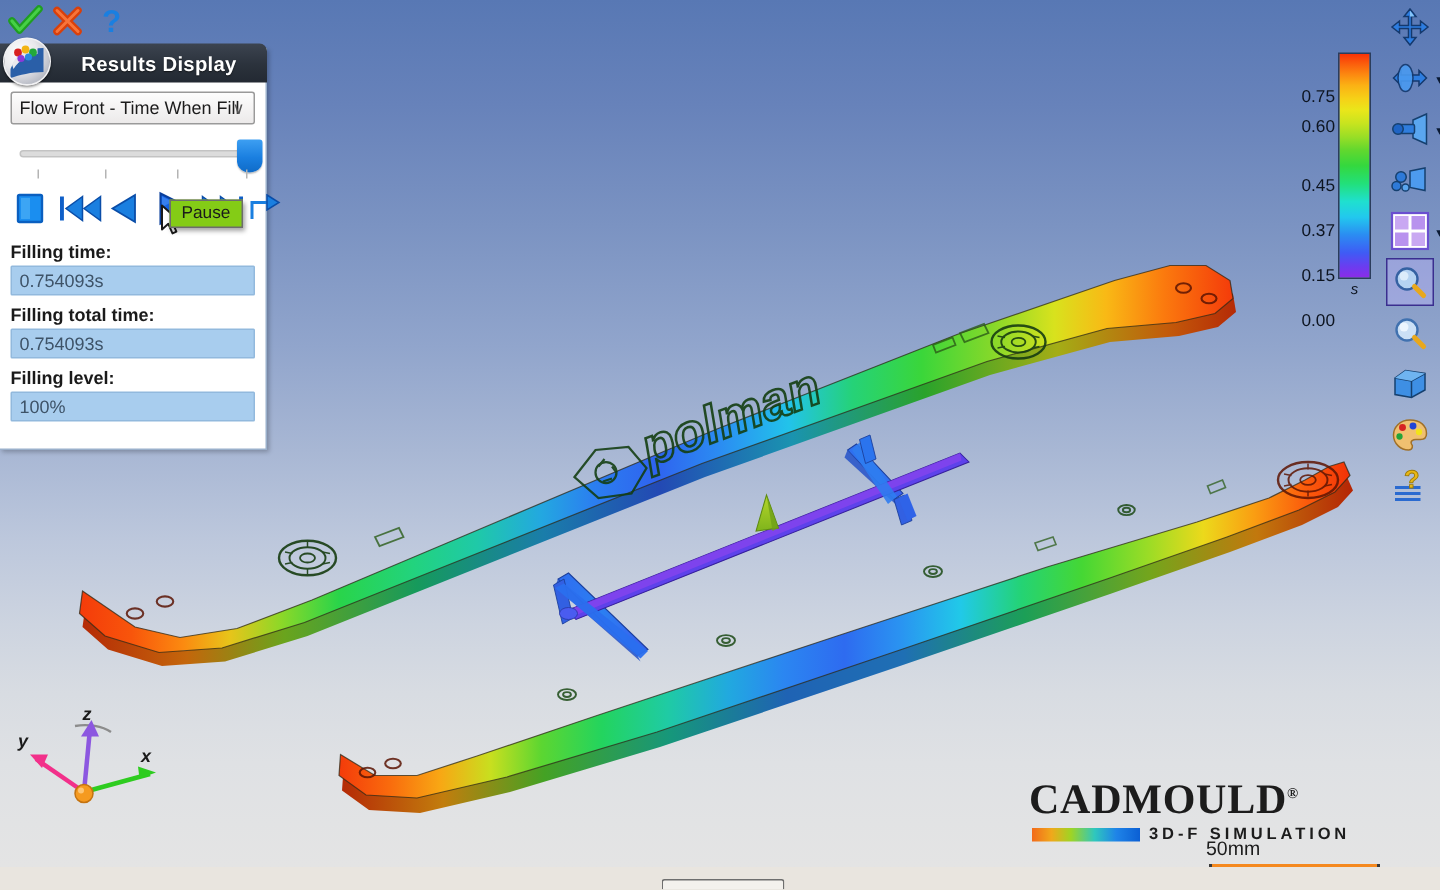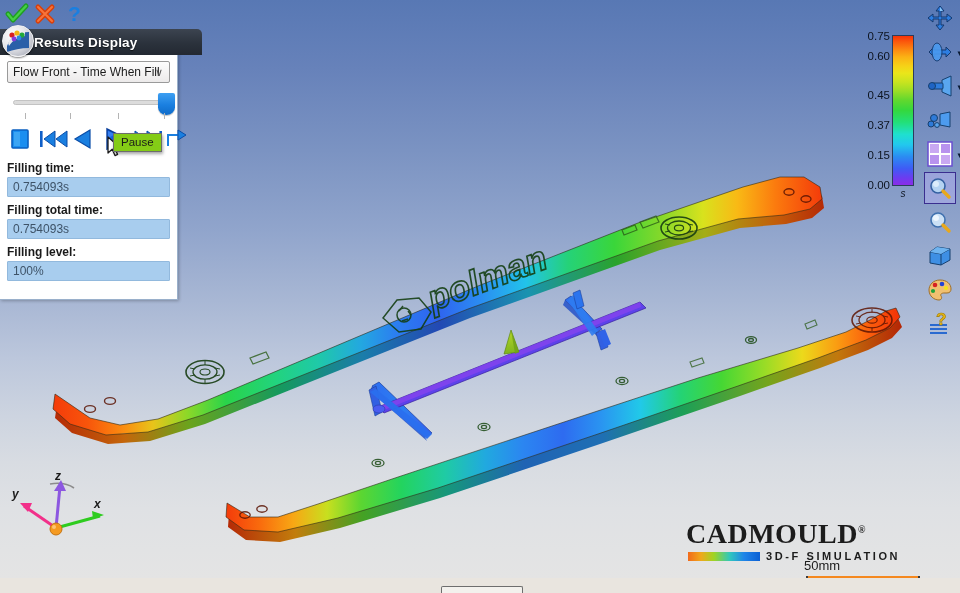--- a/index.html
+++ b/index.html
@@ -37,24 +37,24 @@
   #ti-help{ left:58px; }
   #topicons svg{ display:block; width:26px; height:26px; }
 
   
   #panel{
     position:absolute; left:0; top:32px; width:178px; height:268px;
     background:#ffffff; border:1px solid #9ab0cb; border-left:none;
     z-index:30; box-shadow:1px 1px 3px rgba(0,0,0,.25);
   }
   #panel-title{
-    position:absolute; left:0; top:-4px; width:202px; height:26px;
+    position:absolute; left:0; top:-4px; width:178px; height:26px;
     background:linear-gradient(to bottom,#3c4450 0%,#2b323c 55%,#232932 100%);
     border-radius:0 5px 0 0;
-    display:flex; align-items:center;
+    display:flex; align-items:center;justify-content:center;
   }
   #panel-title-text{
     color:#ffffff; font-size:13.5px; font-weight:bold;
     margin-left:34px; letter-spacing:.2px;
     text-shadow:0 1px 1px rgba(0,0,0,.6);
     white-space:nowrap;
   }
   #panel-icon{
     position:absolute; left:2px; top:-8px; width:32px; height:32px;
     border-radius:50%;
@@ -125,21 +125,21 @@
   #legend-bar{
     position:absolute; left:30px; top:5px; width:22px; height:151px;
     border:1px solid #2b3d5c;
     background:linear-gradient(to top,
       #8b2ce8 0%, #6a3df0 5%, #3f5bf5 11%, #2b8cf2 19%,
       #22c8ee 27%, #1fe0cf 34%, #22e07a 42%, #34d83e 50%,
       #62d82e 57%, #9ade26 63%, #c8e41f 69%, #eae61a 75%,
       #f6d117 80%, #fbb114 86%, #fc8710 91%, #fb5a0c 96%, #f93207 100%);
   }
   .ltick{ position:absolute; left:-4px; width:32px; text-align:right;
-    font-size:11.5px; color:#0d1420; font-weight:normal; font-family:"Liberation Sans",sans-serif; }
+    font-size:11.5px; color:#0d1420; font-weight:normal; font-family:"Liberation Sans",sans-serif;margin-top:29px; }
   #legend-unit{ position:absolute; left:30px; top:158px; width:22px; text-align:center;
     font-size:10px; color:#0d1420; font-style:italic; }
 
   
   #rtoolbar{ position:absolute; left:922px; top:2px; width:36px; z-index:25; }
   .tb{ width:32px; height:32px; margin:0 auto 2px auto; position:relative; cursor:pointer;
        display:flex; align-items:center; justify-content:center; }
   .tb.sel{ border:1px solid #3a2e8f; background:rgba(190,180,250,.40); }
   .tb .dd{ position:absolute; right:-6px; top:12px; font-size:9px; color:#0a1a33; }
 

